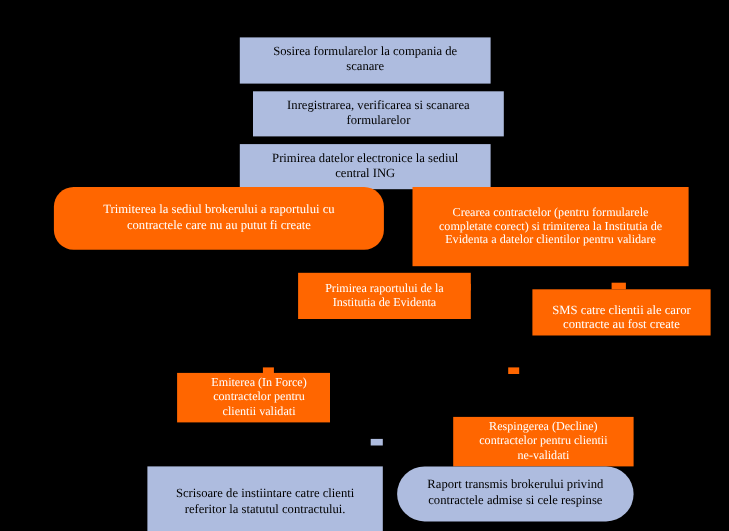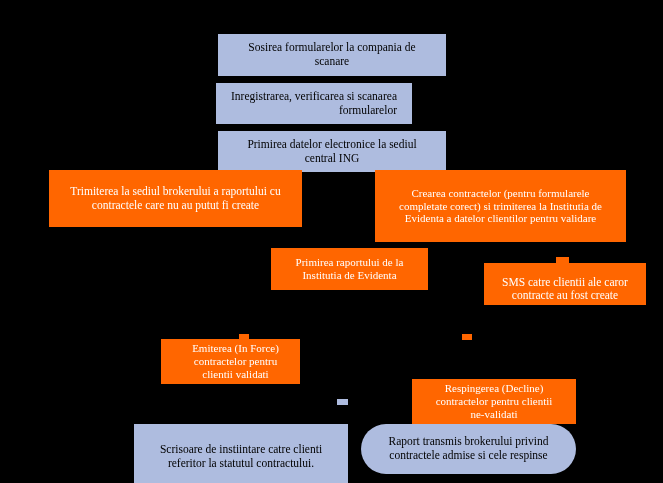--- a/index.html
+++ b/index.html
@@ -62,29 +62,29 @@
     <div class="stub" style="left: 375px; top: 163px; width: 8px; height: 8px;"></div>
     <div class="stub" style="left: 416px; top: 258px; width: 12px; height: 6px;"></div>
     <div class="stub" style="left: 556px; top: 257px; width: 13px; height: 6px;"></div>
     <div class="stub" style="left: 239px; top: 334px; width: 10px; height: 6px;"></div>
     <div class="stub" style="left: 462px; top: 334px; width: 10px; height: 6px;"></div>
     <div class="stub-blue" style="left: 337px; top: 399px; width: 11px; height: 6px;"></div>
     <div class="node node-blue" style="left: 218px; top: 14px; width: 228px; height: 42px; font-size: 11.5px;">
       <span class="node-label">Sosirea formularelor la compania de
 scanare</span>
     </div>
-    <div class="node node-blue" style="left: 216px; top: 63px; width: 196px; height: 41px; font-size: 11.5px; text-align: right;">
+    <div class="node node-blue" style="left: 230px; top: 63px; width: 228px; height: 41px; font-size: 11.5px;">
       <span class="node-label">Inregistrarea, verificarea si scanarea
 formularelor</span>
     </div>
     <div class="node node-blue" style="left: 218px; top: 111px; width: 228px; height: 41px; font-size: 11.5px;">
       <span class="node-label">Primirea datelor electronice la sediul
 central ING</span>
     </div>
-    <div class="node node-orange" style="left: 49px; top: 170px; width: 253px; height: 57px; font-size: 11.5px;">
+    <div class="node node-orange" style="left: 49px; top: 170px; width: 300px; height: 57px; font-size: 11.5px; border-radius: 18px;">
       <span class="node-label">Trimiterea la sediul brokerului a raportului cu
 contractele care nu au putut fi create</span>
     </div>
     <div class="node node-orange" style="left: 375px; top: 170px; width: 251px; height: 72px; font-size: 11px;">
       <span class="node-label">Crearea contractelor (pentru formularele
 completate corect) si trimiterea la Institutia de
 Evidenta a datelor clientilor pentru validare</span>
     </div>
     <div class="node node-orange" style="left: 271px; top: 248px; width: 157px; height: 42px; font-size: 11px;">
       <span class="node-label">Primirea raportului de la

